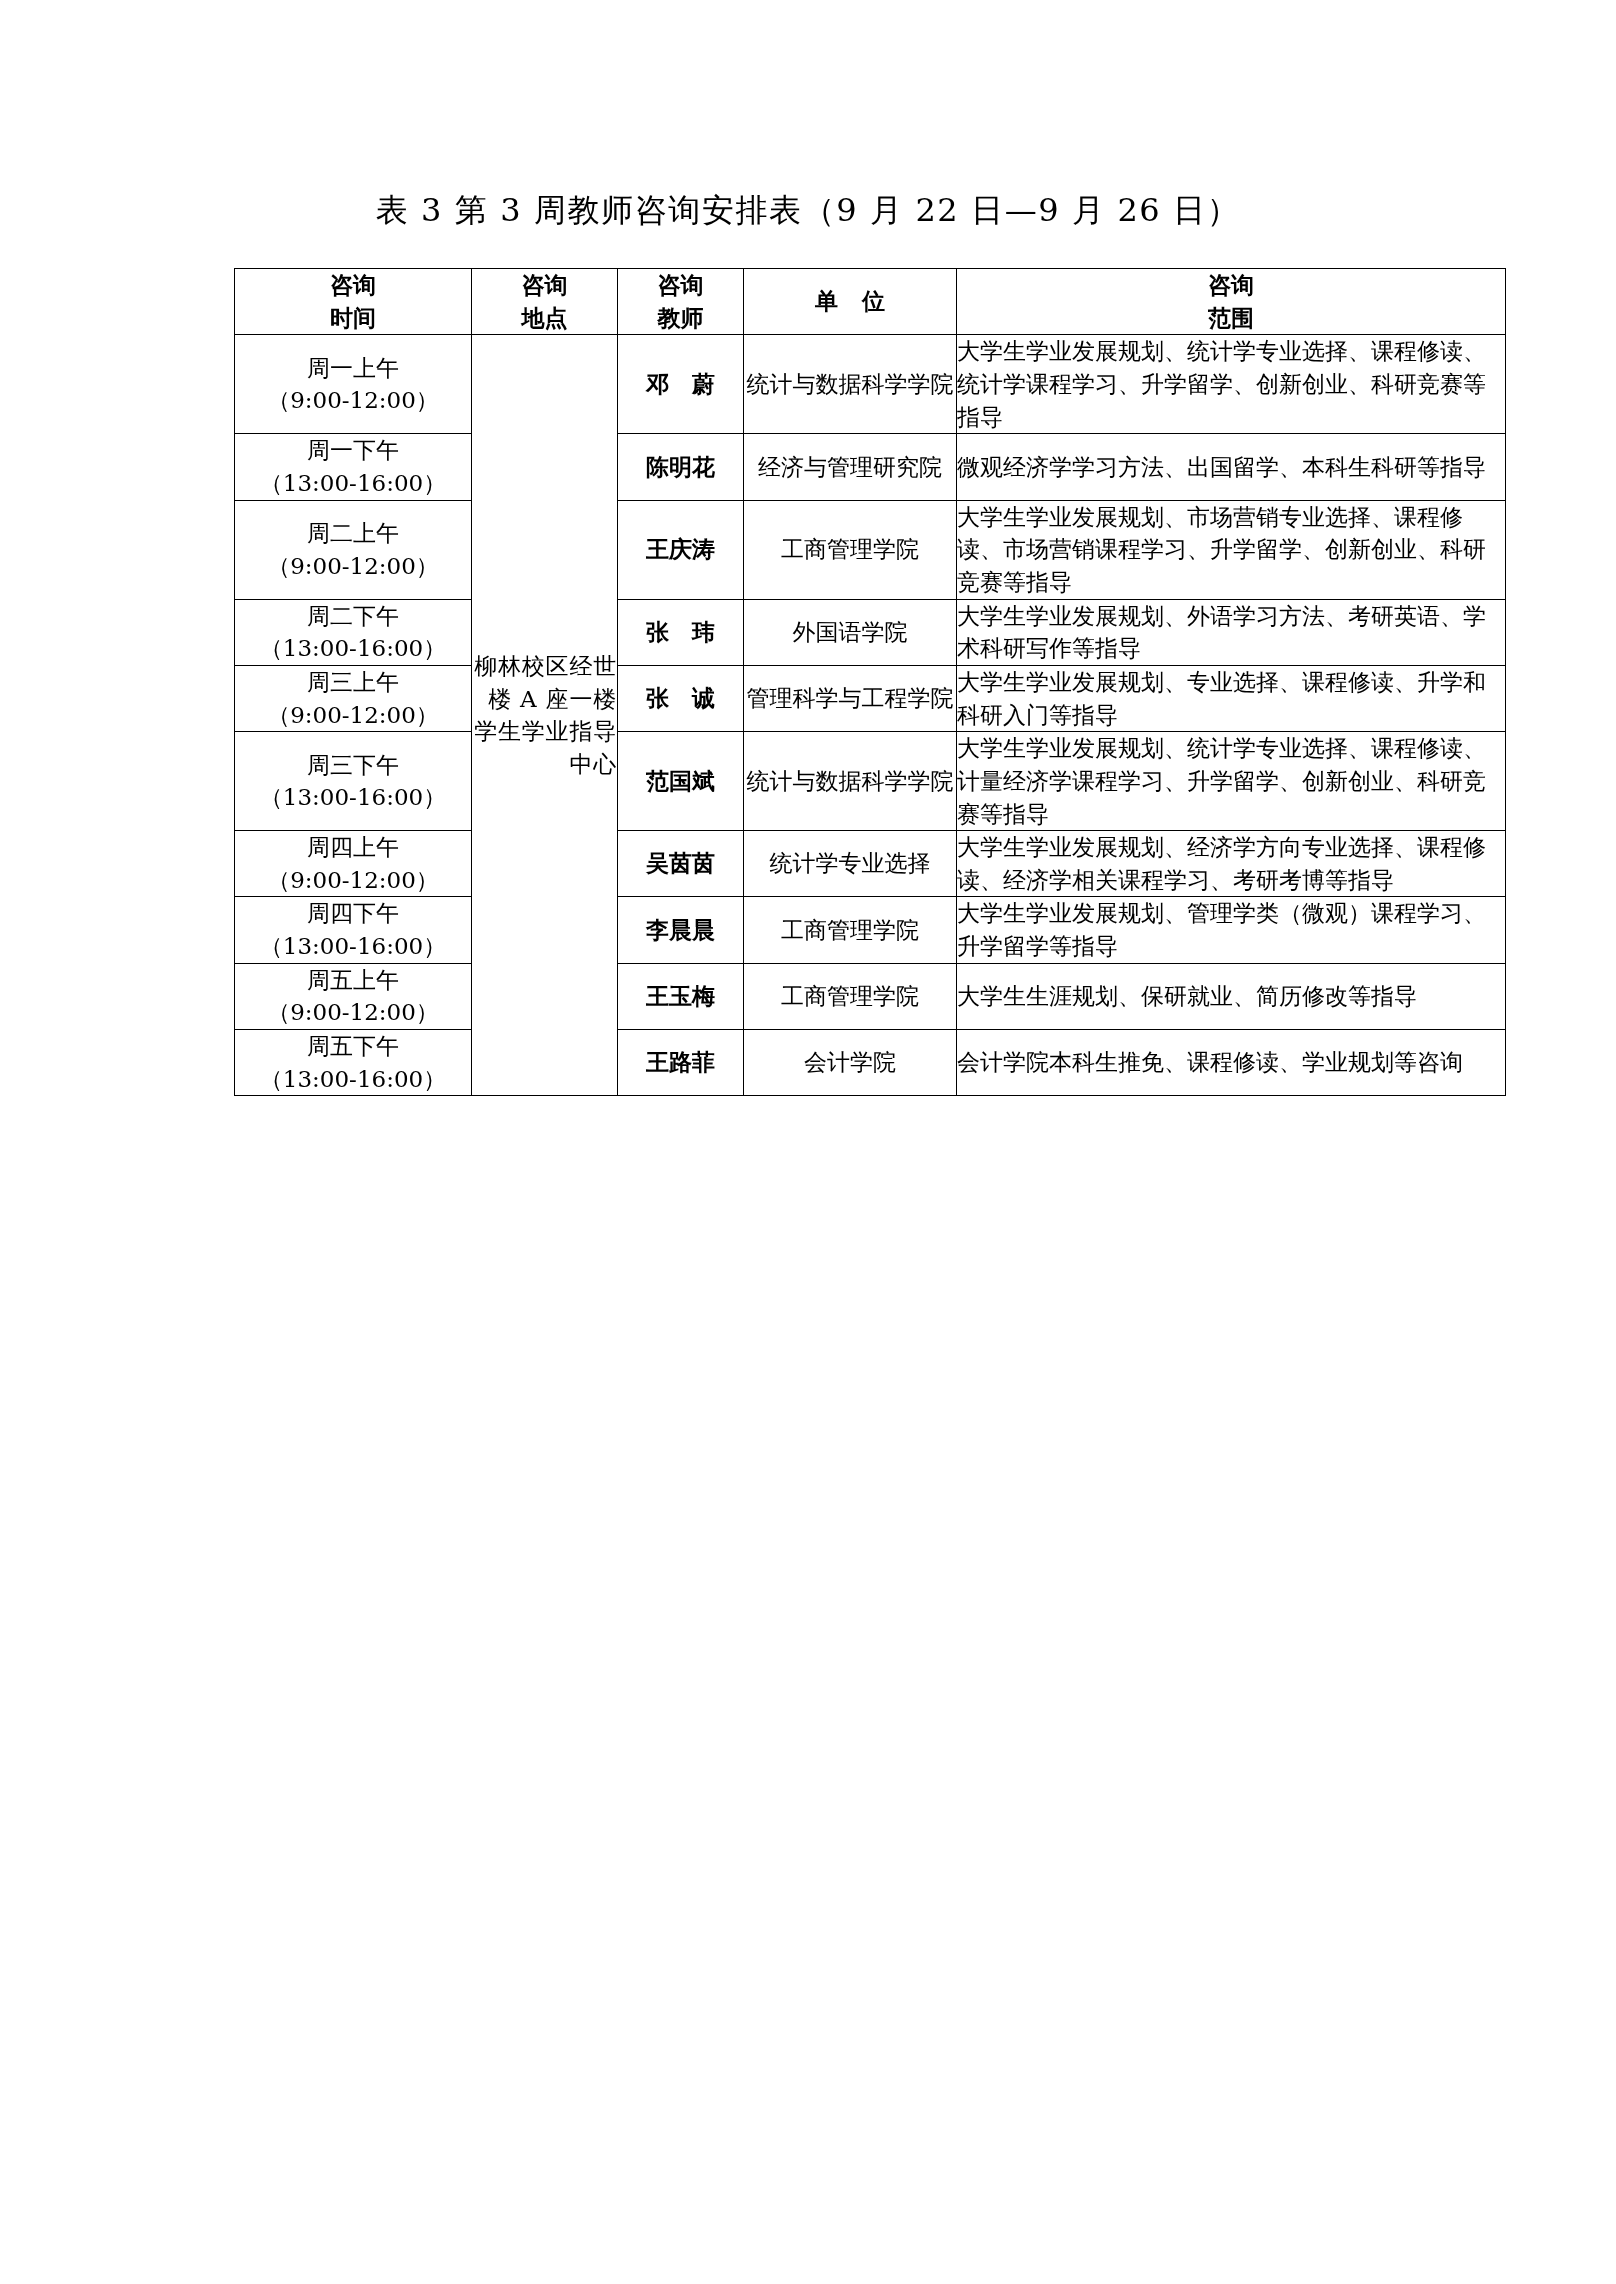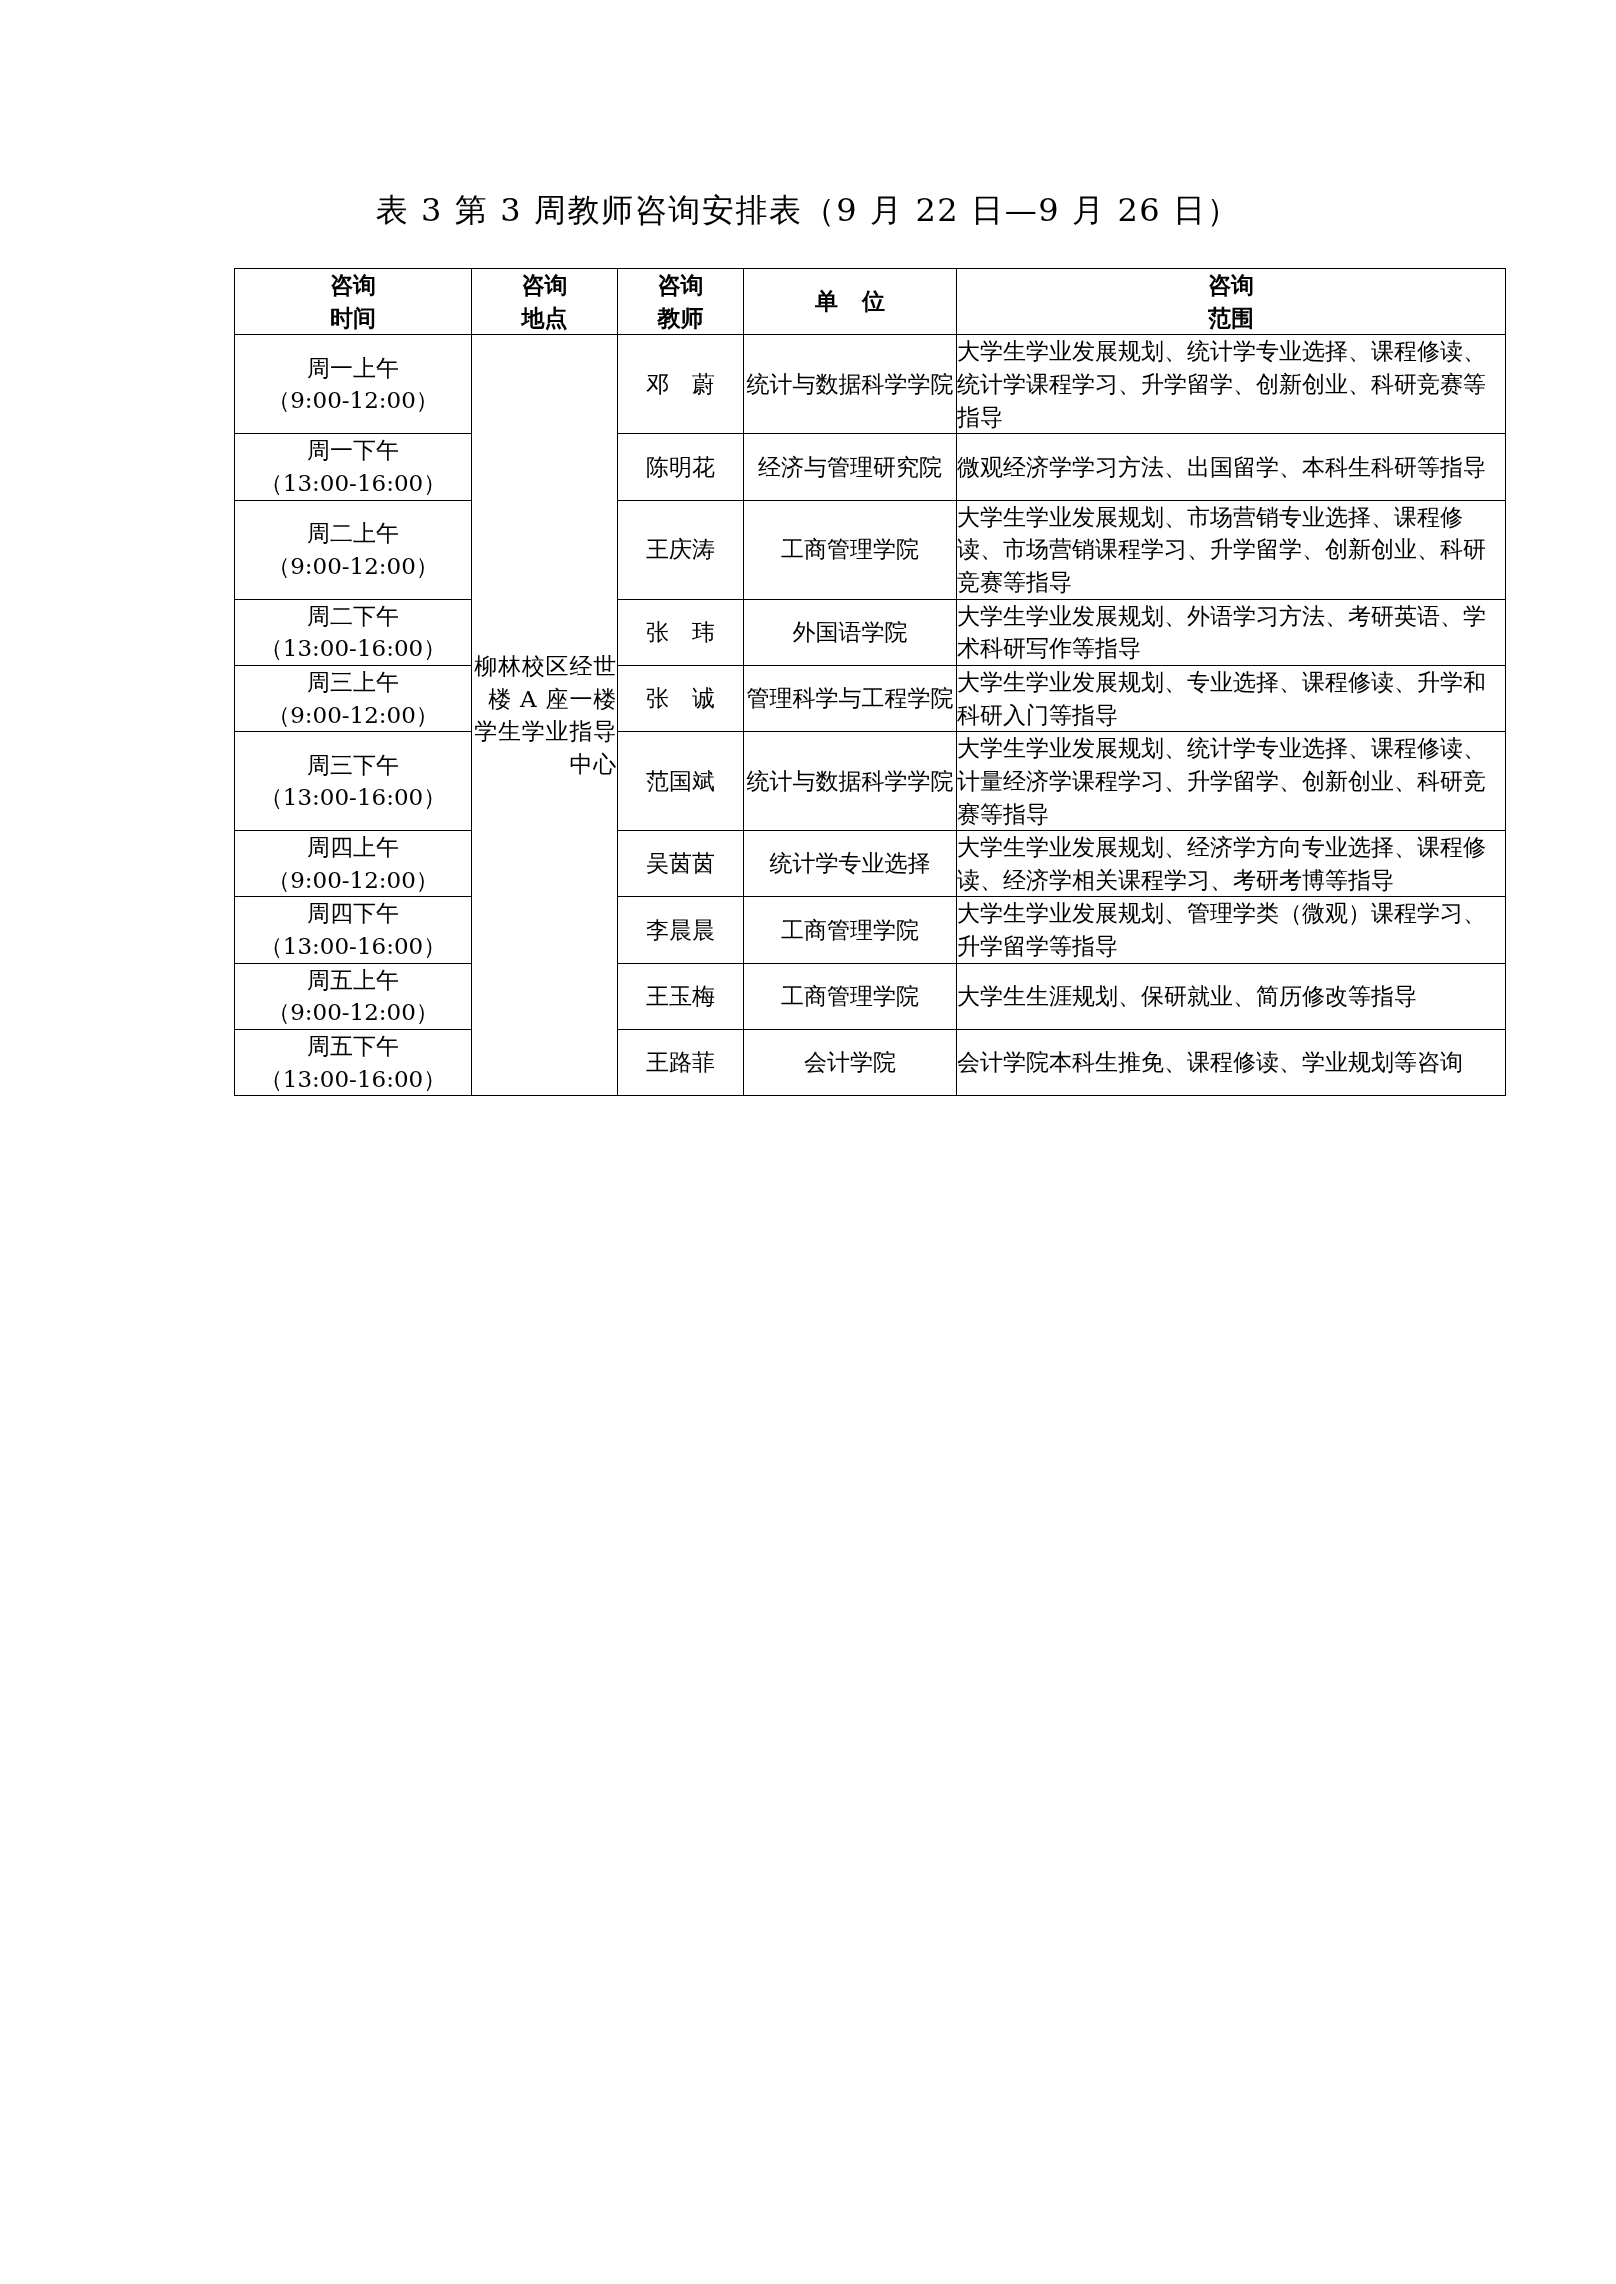--- a/index.html
+++ b/index.html
@@ -82,20 +82,21 @@
   td.place-cell {
     text-align: right;
     padding: 8px 24px;
     line-height: 1.6;
     letter-spacing: 0.8px;
   }
   td.teacher-cell {
     text-align: center;
     padding: 8px 4.7px;
     white-space: pre;
+    font-weight: bold;
   }
   td.unit-cell {
     text-align: center;
     padding: 9.5px 8px;
     line-height: 1.5;
     margin-left: 16px;
   }
   td.scope-cell {
     text-align: left;
     padding: 9.5px 9.5px 9.5px 11px;

